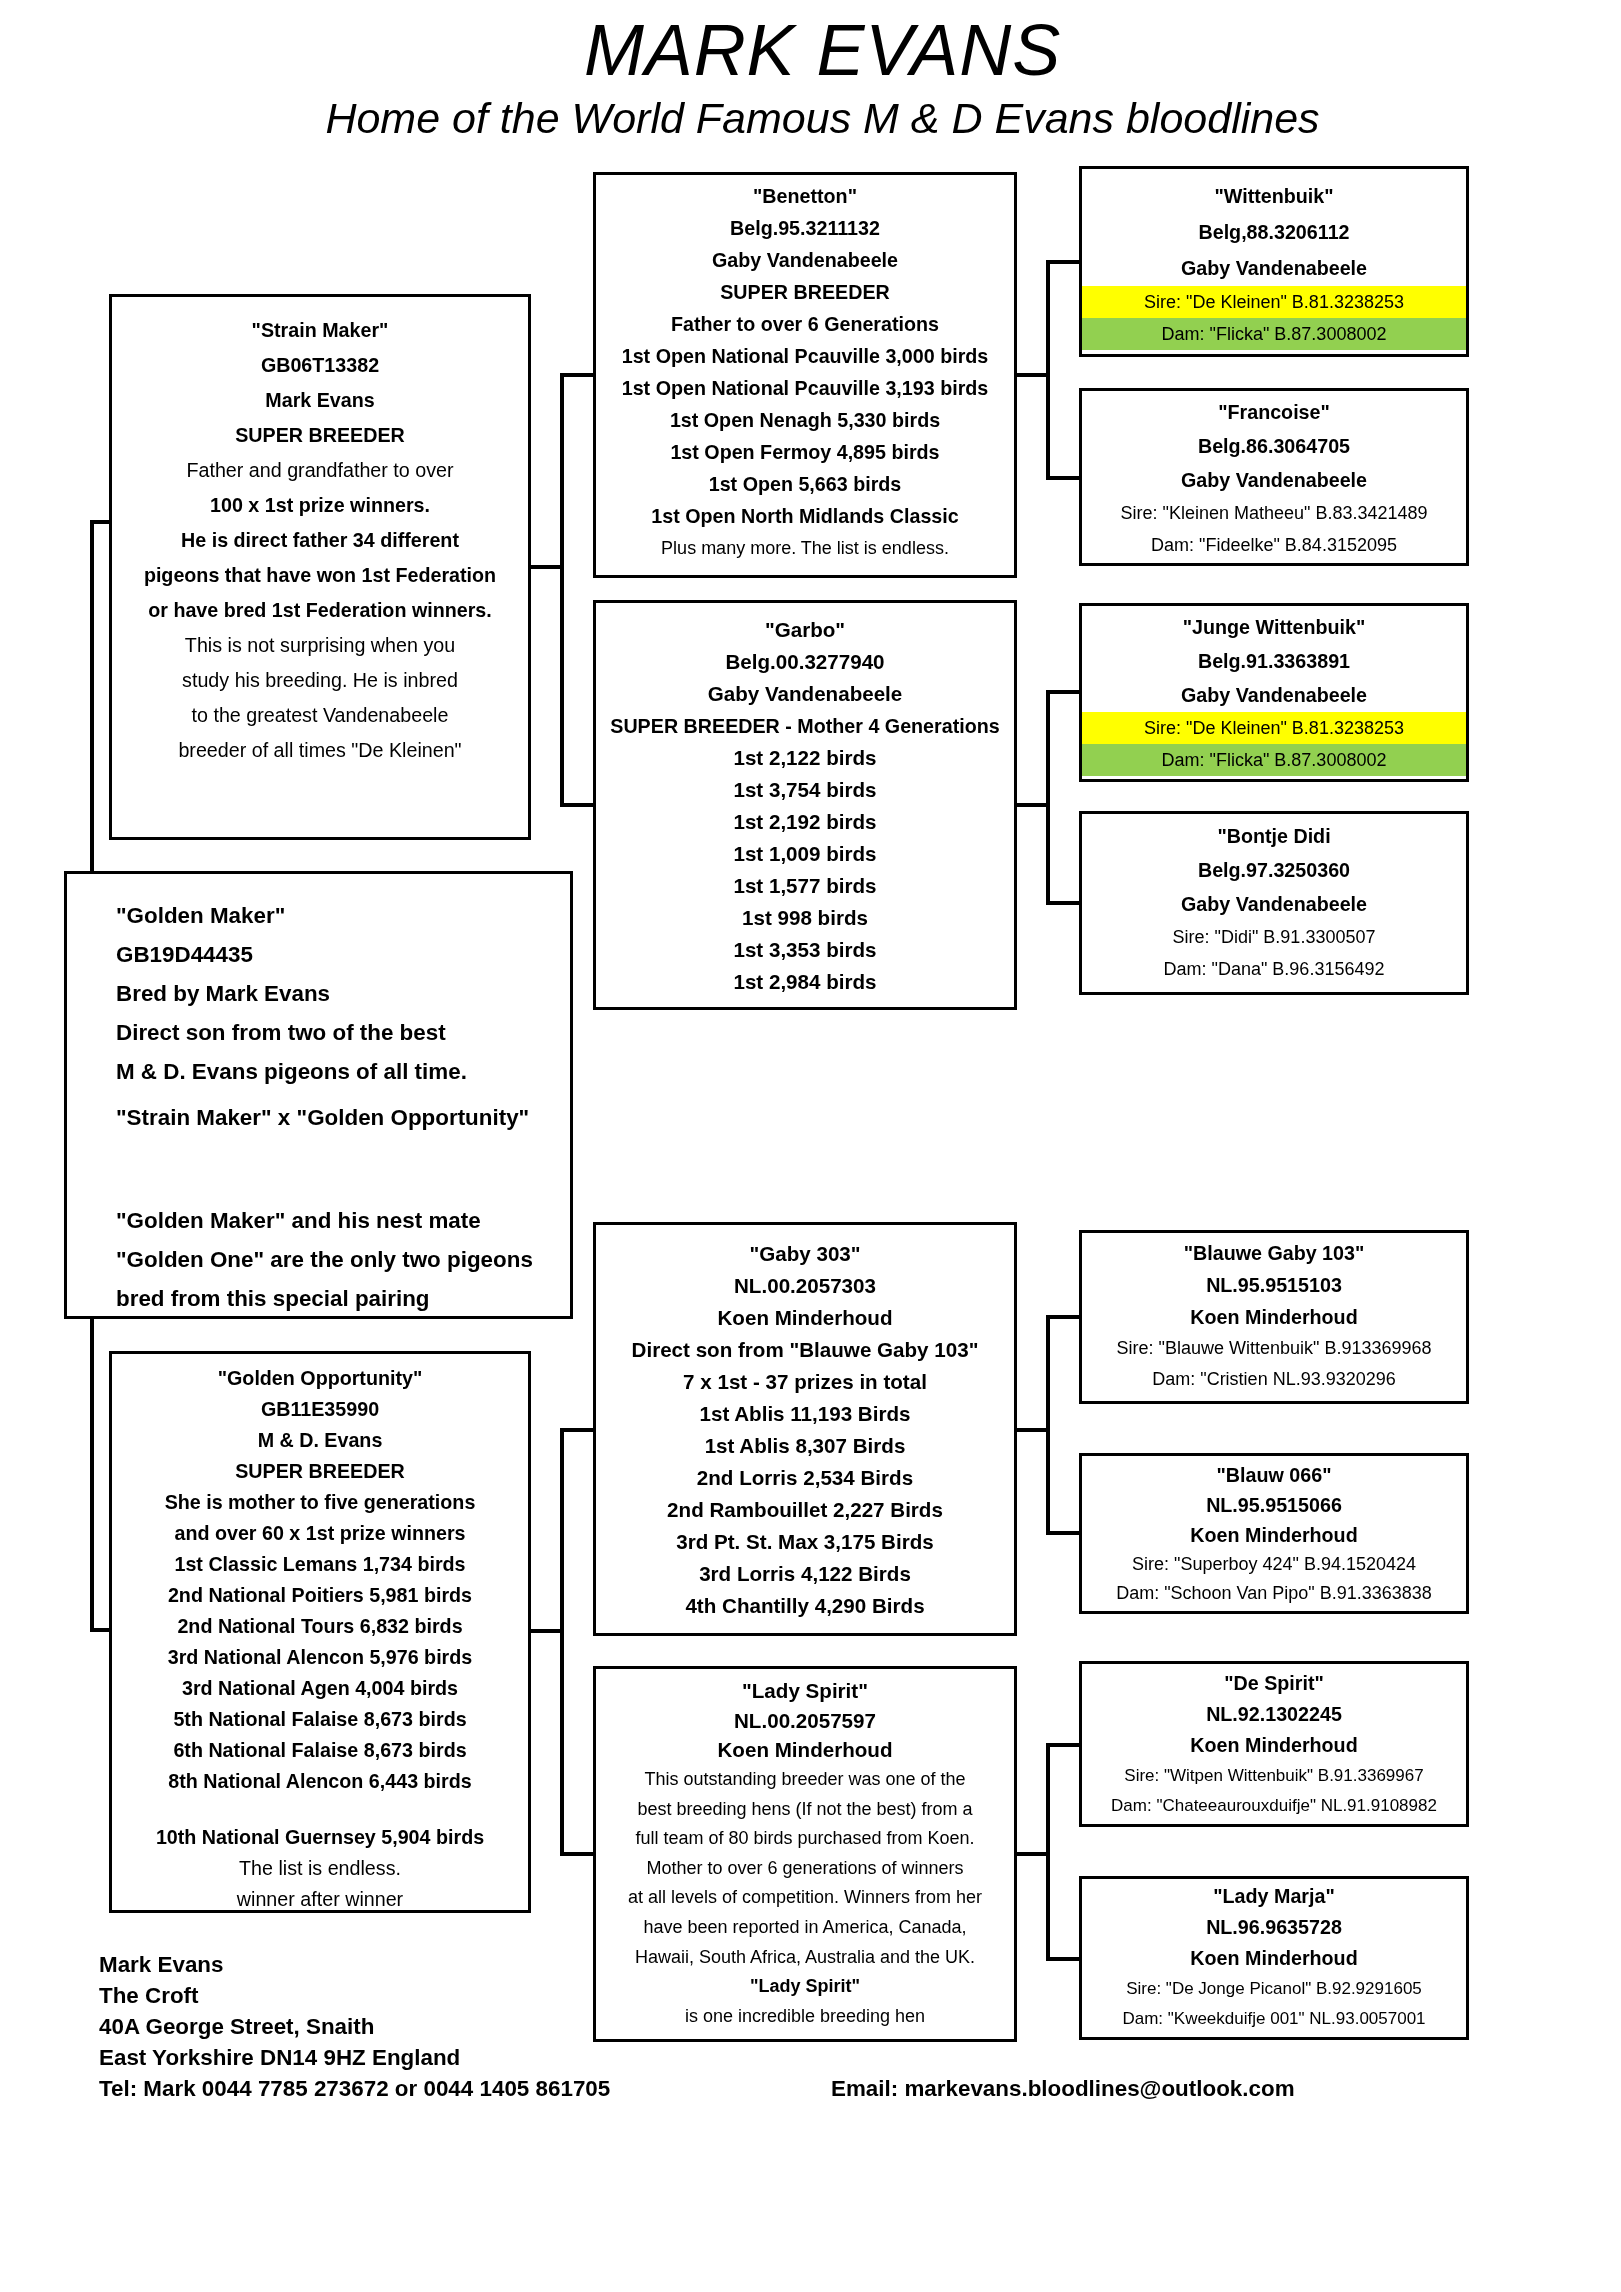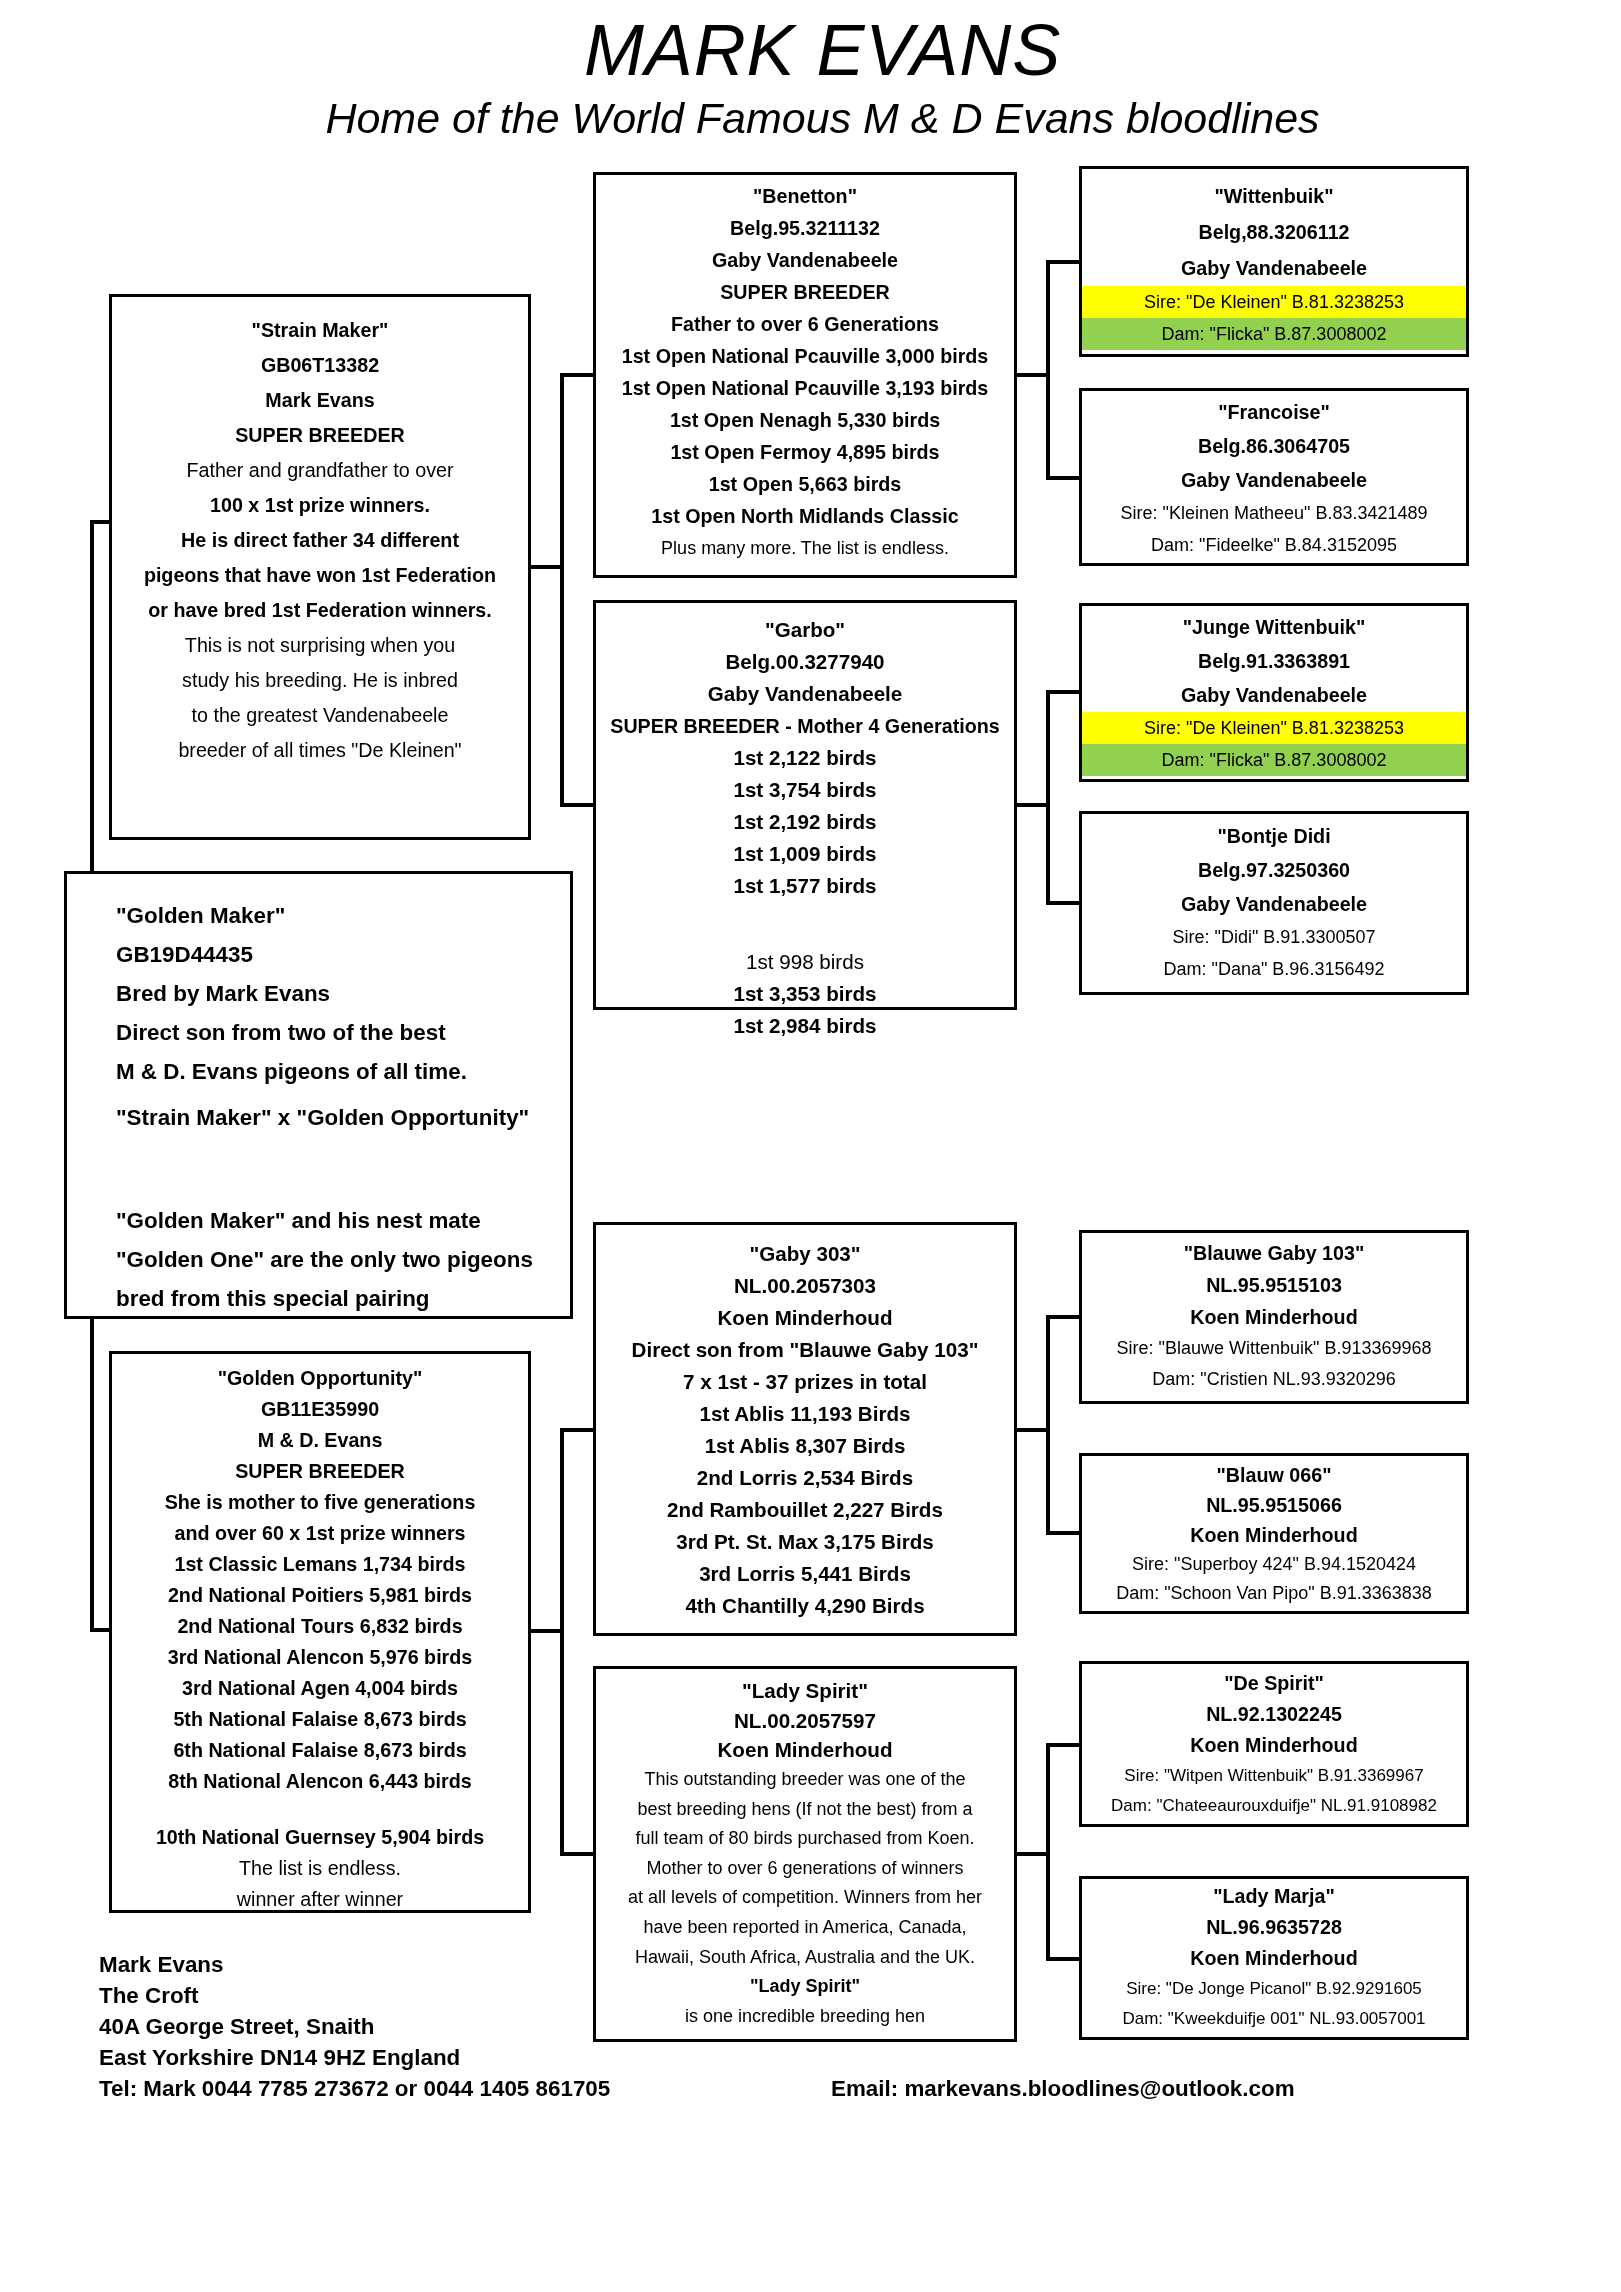--- a/index.html
+++ b/index.html
@@ -124,36 +124,36 @@
       <div class="pbox" style="left: 593px; top: 600px; width: 424px; height: 410px; padding-top: 10.7px; text-align: center; font-size: 20.6px;">
         <div class="pline" style="line-height: 32px; font-weight: bold;">"Garbo"</div>
         <div class="pline" style="line-height: 32px; font-weight: bold;">Belg.00.3277940</div>
         <div class="pline" style="line-height: 32px; font-weight: bold;">Gaby Vandenabeele</div>
         <div class="pline" style="line-height: 32px; font-weight: bold; font-size: 19.7px;">SUPER BREEDER - Mother 4 Generations</div>
         <div class="pline" style="line-height: 32px; font-weight: bold;">1st 2,122 birds</div>
         <div class="pline" style="line-height: 32px; font-weight: bold;">1st 3,754 birds</div>
         <div class="pline" style="line-height: 32px; font-weight: bold;">1st 2,192 birds</div>
         <div class="pline" style="line-height: 32px; font-weight: bold;">1st 1,009 birds</div>
         <div class="pline" style="line-height: 32px; font-weight: bold;">1st 1,577 birds</div>
-        <div class="pline" style="line-height: 32px; font-weight: normal; margin-top: 44px;">1st 998 birds</div>
+        <div class="pline" style="line-height: 32px; font-weight: bold;">1st 998 birds</div>
         <div class="pline" style="line-height: 32px; font-weight: bold;">1st 3,353 birds</div>
         <div class="pline" style="line-height: 32px; font-weight: bold;">1st 2,984 birds</div>
       </div>
       <div class="pbox" style="left: 593px; top: 1222px; width: 424px; height: 414px; padding-top: 12.5px; text-align: center; font-size: 20.6px;">
         <div class="pline" style="line-height: 32px; font-weight: bold;">"Gaby 303"</div>
         <div class="pline" style="line-height: 32px; font-weight: bold;">NL.00.2057303</div>
         <div class="pline" style="line-height: 32px; font-weight: bold;">Koen Minderhoud</div>
         <div class="pline" style="line-height: 32px; font-weight: bold;">Direct son from "Blauwe Gaby 103"</div>
         <div class="pline" style="line-height: 32px; font-weight: bold;">7 x 1st - 37 prizes in total</div>
         <div class="pline" style="line-height: 32px; font-weight: bold;">1st Ablis 11,193 Birds</div>
         <div class="pline" style="line-height: 32px; font-weight: bold;">1st Ablis 8,307 Birds</div>
         <div class="pline" style="line-height: 32px; font-weight: bold;">2nd Lorris 2,534 Birds</div>
         <div class="pline" style="line-height: 32px; font-weight: bold;">2nd Rambouillet 2,227 Birds</div>
         <div class="pline" style="line-height: 32px; font-weight: bold;">3rd Pt. St. Max 3,175 Birds</div>
-        <div class="pline" style="line-height: 32px; font-weight: bold;">3rd Lorris 5,441 Birds</div>
+        <div class="pline" style="line-height: 32px; font-weight: bold;">3rd Lorris 4,122 Birds</div>
         <div class="pline" style="line-height: 32px; font-weight: bold;">4th Chantilly 4,290 Birds</div>
       </div>
       <div class="pbox" style="left: 593px; top: 1666px; width: 424px; height: 376px; padding-top: 7.2px; text-align: center; font-size: 18px;">
         <div class="pline" style="line-height: 29.6px; font-weight: bold; font-size: 20.6px;">"Lady Spirit"</div>
         <div class="pline" style="line-height: 29.6px; font-weight: bold; font-size: 20.6px;">NL.00.2057597</div>
         <div class="pline" style="line-height: 29.6px; font-weight: bold; font-size: 20.6px;">Koen Minderhoud</div>
         <div class="pline" style="line-height: 29.6px;">This outstanding breeder was one of the</div>
         <div class="pline" style="line-height: 29.6px;">best breeding hens (If not the best) from a</div>
         <div class="pline" style="line-height: 29.6px;">full team of 80 birds purchased from Koen.</div>
         <div class="pline" style="line-height: 29.6px;">Mother to over 6 generations of winners</div>

